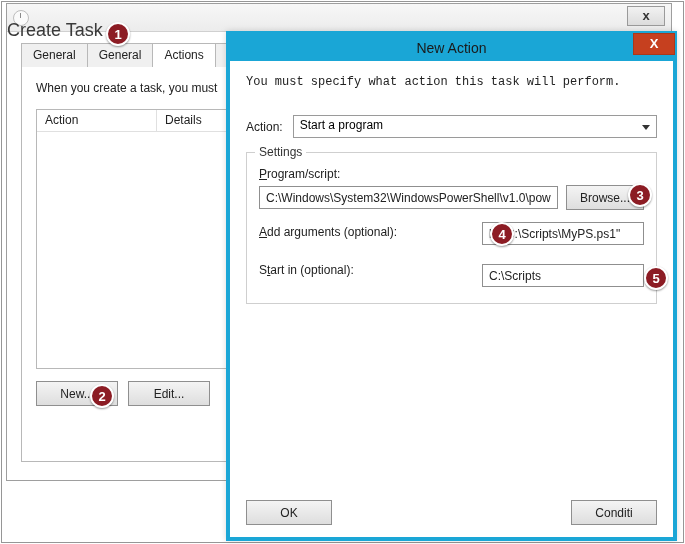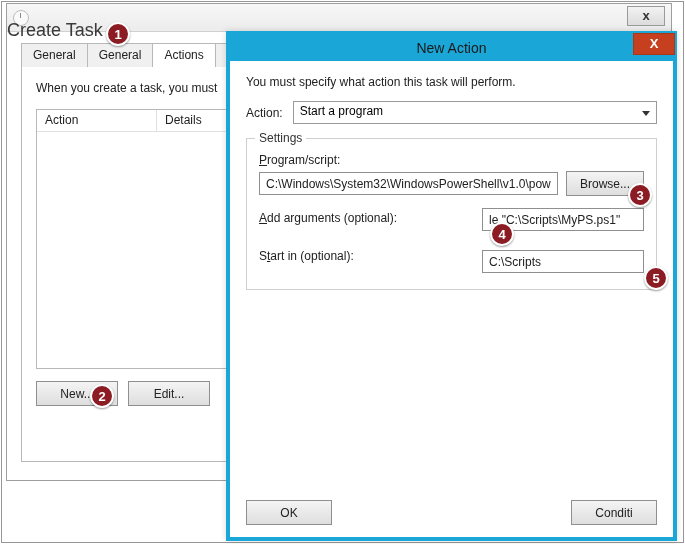--- a/index.html
+++ b/index.html
@@ -93,21 +93,21 @@
     </div>
   </div>
 </div>
 
 <div class="win-front">
   <div class="titlebar">
     <span class="title">New Action</span>
     <span class="close">X</span>
   </div>
   <div class="body">
-    <div class="lbl" style="margin-bottom:12px;">You must specify what action this task will perform.</div>
+    <div class="lbl" style="margin-bottom:26px;font-family:Liberation Mono, monospace;">You must specify what action this task will perform.</div>
 
     <div class="row">
       <span class="lbl">Action:</span>
       <div class="select"><span>Start a program</span></div>
     </div>
 
     <div class="group">
       <span class="group-title">Settings</span>
 
       <div class="field program">

